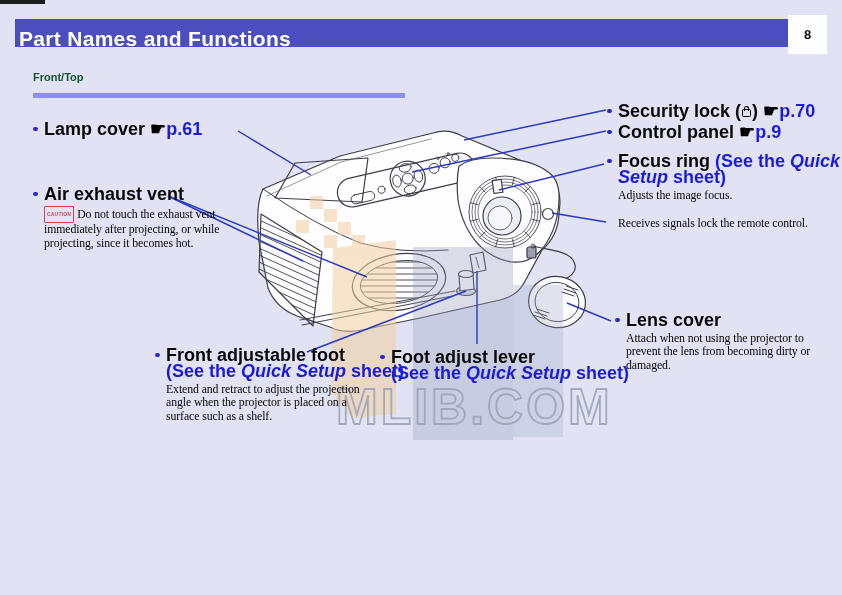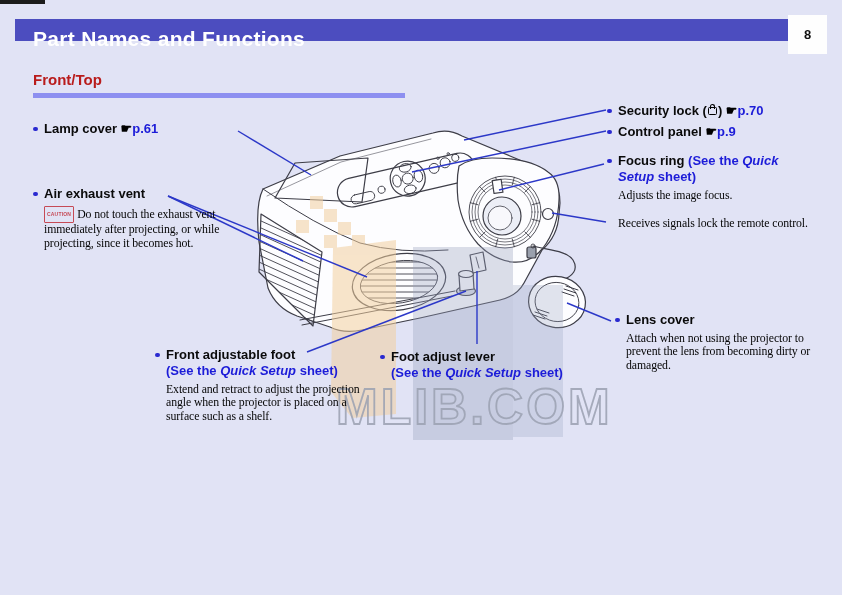--- a/index.html
+++ b/index.html
@@ -4,37 +4,37 @@
 <style>
   html,body{margin:0;padding:0;}
   body{
     width:842px;height:595px;position:relative;overflow:hidden;
     background:#e1e3f5;
     font-family:"Liberation Sans",sans-serif;
   }
   .abs{position:absolute;}
   
   .header-bar{
-    left:15px;top:19px;width:773px;height:22px;
+    left:15px;top:19px;width:773px;height:28px;
     background:#4c4dbf;color:#fff;
     font-size:21px;font-weight:bold;letter-spacing:.3px;
-    line-height:39px;padding-left:18px;box-sizing:border-box;
+    line-height:39px;padding-left:4px;box-sizing:border-box;
   }
   .page-num-box{
     left:788px;top:15px;width:39px;height:39px;background:#fefefe;
     color:#111;font-size:13px;font-weight:bold;
     display:flex;align-items:center;justify-content:center;
   }
-  .section-title{left:33px;top:71px;font-size:15px;font-weight:bold;color:#b91c1c;}
+  .section-title{left:33px;top:71px;font-size:11px;font-weight:bold;color:#14532d;}
   .section-underline{left:33px;top:93px;width:372px;height:5px;background:#8d8ff0;}
   .scan-artifact{left:0;top:0;width:45px;height:4px;background:#1c1c1c;}
 
   
   .callout{position:absolute;}
-  .co-head{position:relative;font-size:13px;font-weight:bold;line-height:16px;color:#0a0a0a;white-space:nowrap;}
+  .co-head{position:relative;font-size:18px;font-weight:bold;line-height:16px;color:#0a0a0a;white-space:nowrap;}
   .bullet{position:absolute;left:-11px;top:5.5px;width:4.5px;height:4.5px;border-radius:50%;background:#2a2ad0;}
   .b{color:#1c1cd8;}
   .bi{color:#1c1cd8;font-style:italic;text-align:right;}
   .hand{color:#000;font-weight:bold;}
   .link{color:#1c1cd8;font-weight:bold;text-decoration:none;cursor:pointer;}
   .co-body{
     font-family:"Liberation Serif","DejaVu Serif",serif;
     font-size:11.8px;line-height:13.4px;color:#050505;
     white-space:pre-line;margin-top:4px;letter-spacing:-0.1px;
   }

